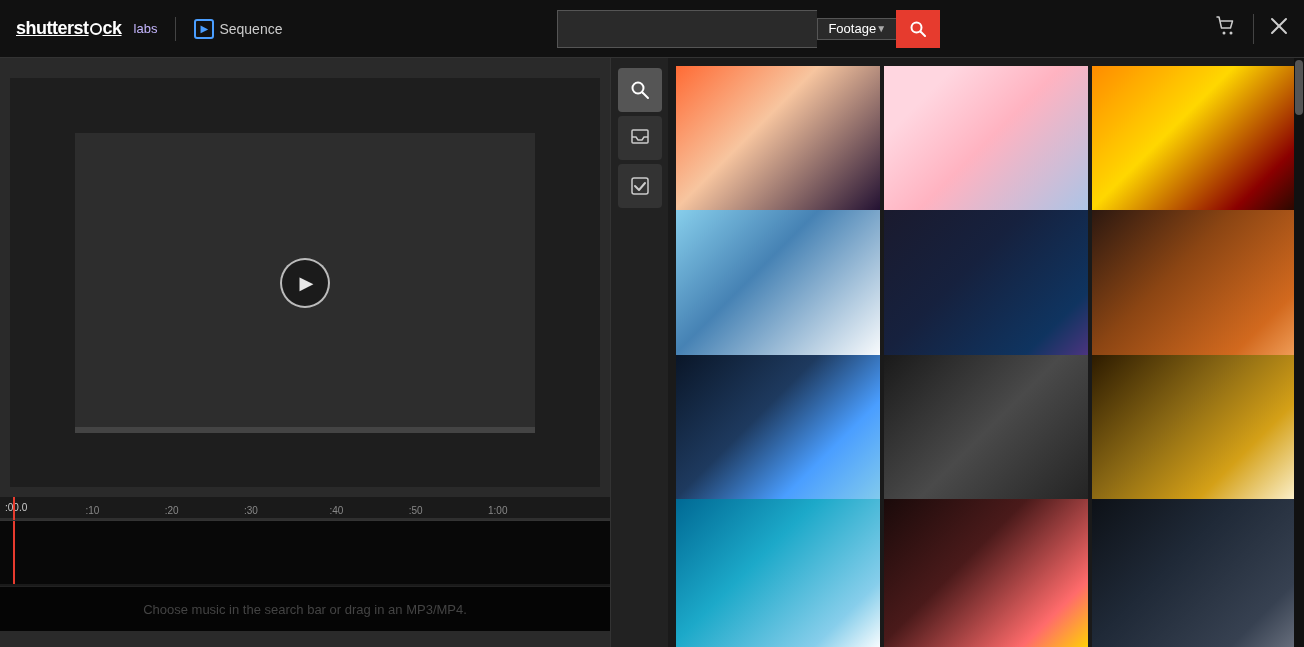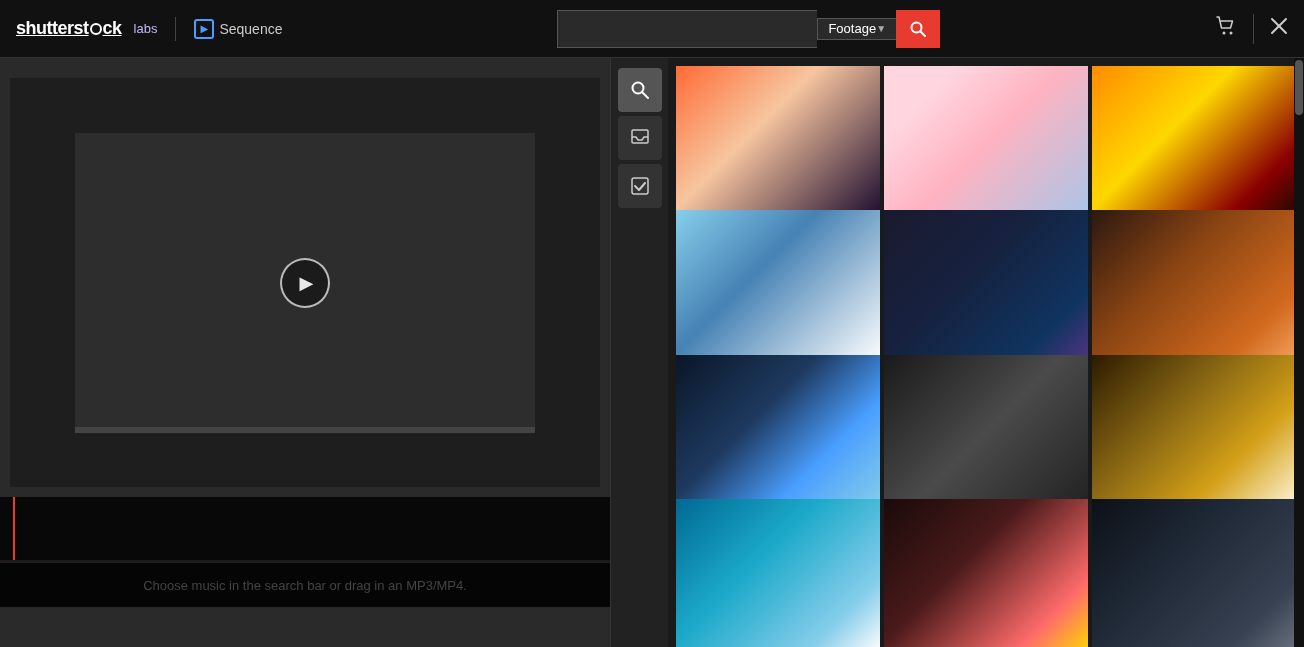--- a/index.html
+++ b/index.html
@@ -372,20 +372,36 @@
         <div class="video-container">
           <div class="progress-bar-area"></div>
           <button class="play-button-circle">
             <span style="margin-left:3px;">▶</span>
           </button>
         </div>
       </div>
 
       <div id="timeline-wrapper">
 
+        <div id="timeline-ruler">
+          <div class="ruler-marks">
+            <span class="current-time-badge" style="position:absolute;left:2px;top:4px;font-size:10px;color:#ccc;background:#1a1a1a;padding:1px 3px;">:00.0</span>
+            <span class="ruler-time" style="left:14%;">:10</span>
+            <span class="ruler-time" style="left:27%;">:20</span>
+            <span class="ruler-time" style="left:40%;">:30</span>
+            <span class="ruler-time" style="left:54%;">:40</span>
+            <span class="ruler-time" style="left:67%;">:50</span>
+            <span class="ruler-time" style="left:80%;">1:00</span>
+          </div>
+
+          <svg style="position:absolute;top:0;left:0;width:100%;height:100%;pointer-events:none;">
+            <line x1="0" y1="22" x2="668" y2="22" stroke="#444" stroke-width="1"></line>
+          </svg>
+          <div class="playhead-marker"></div>
+        </div>
 
         <div id="video-track" style="position:relative;height:65px;background:#080808;border-bottom:2px solid #1a1a1a;display:flex;align-items:center;justify-content:center;">
           <div class="playhead-line"></div>
         </div>
 
         <div id="audio-track" style="position:relative;height:45px;background:#050505;display:flex;align-items:center;justify-content:center;border-top:1px solid #222;">
           <span class="audio-placeholder">Choose music in the search bar or drag in an MP3/MP4.</span>
         </div>
       </div>
     </div>

